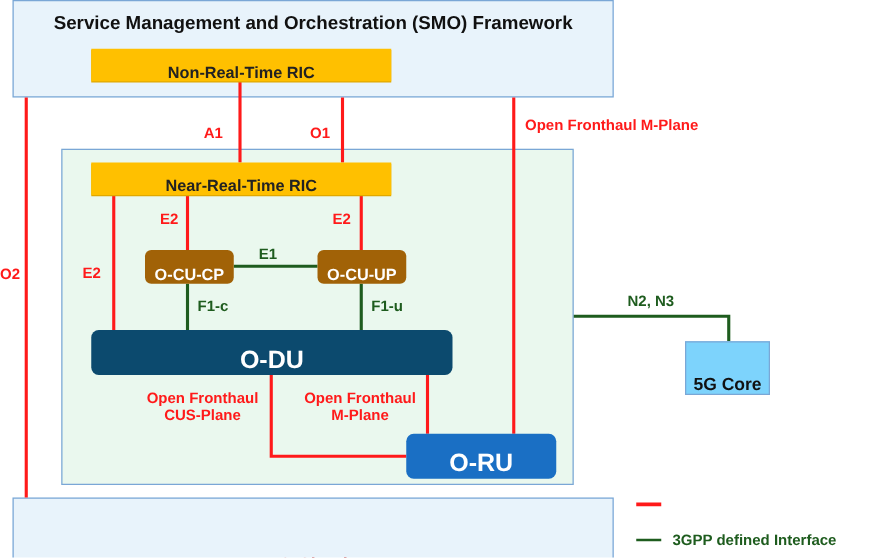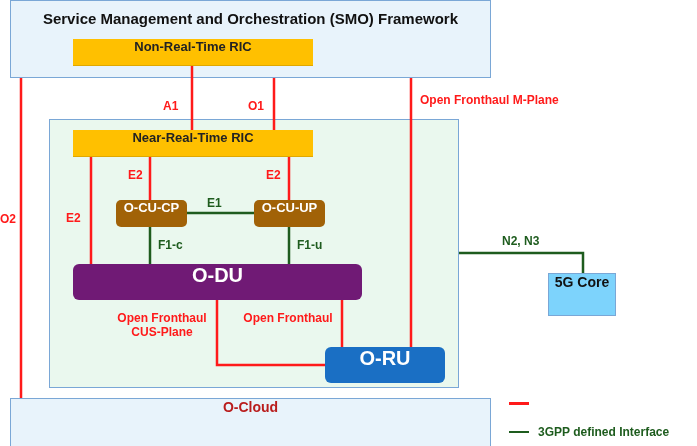--- a/index.html
+++ b/index.html
@@ -1,28 +1,28 @@
 <!DOCTYPE html>
 <html><head>
 <meta charset="utf-8">
 <style>
   html, body { margin:0; padding:0; background:#ffffff; }
   body { width:697px; height:446px; position:relative; overflow:hidden;
          font-family:"Liberation Sans", "DejaVu Sans", sans-serif; }
-  .box { position:absolute; box-sizing:border-box; display:flex; align-items:flex-start; justify-content:center; font-weight:bold; }
+  .box { position:absolute; box-sizing:border-box; display:flex; align-items:flex-end; justify-content:center; font-weight:bold; }
   .smo { left:10px; top:0px; width:481px; height:78px; background:#e8f3fb; border:1.5px solid #7aa7d6; align-items:flex-start; padding-top:9px; font-size:15px; color:#111; }
   .ocloud { left:10px; top:398px; width:481px; height:62px; background:#e8f3fb; border:1.5px solid #7aa7d6; font-size:14px; color:#b91c1c; }
   .green { left:49px; top:119px; width:410px; height:269px; background:#eaf8ee; border:1.5px solid #7aa7d6; }
   .ric { background:#ffc000; height:26px; width:240px; left:73px; font-size:13px; color:#222; box-shadow:0 1px 0 #e0a800; }
   .nonrt { top:39px; }
   .nearrt { top:130px; }
   .cu { background:#a16207; border-radius:5px; color:#fff; height:27px; width:71px; top:200px; font-size:13px; }
   .cucp { left:116px; }
   .cuup { left:254px; }
-  .odu { left:73px; top:264px; width:289px; height:36px; background:#701a75; border-radius:6px; color:#fff; font-size:20px; }
+  .odu { left:73px; top:264px; width:289px; height:36px; background:#0c4a6e; border-radius:6px; color:#fff; font-size:20px; }
   .oru { left:325px; top:347px; width:120px; height:36px; background:#1a6fc4; border-radius:6px; color:#fff; font-size:20px; }
   .core { left:548px; top:273px; width:68px; height:43px; background:#7dd3fc; border:1.5px solid #7aa7d6; font-size:14px; color:#111; }
   svg.lines { position:absolute; left:0; top:0; width:697px; height:446px; }
   .lbl { position:absolute; font-weight:bold; font-size:12px; white-space:nowrap; line-height:14px; }
   .red { color:#ff1a1a;text-align:center; }
   .dg { color:#1e5c1e; }
   .center { text-align:center; }
   .legend-item { position:absolute; display:flex; align-items:center; font-weight:bold; font-size:12px; white-space:nowrap; }
   .legend-swatch { width:20px; height:2.5px; margin-right:9px; }
 </style>
@@ -99,20 +99,21 @@
 <div class="lbl dg" style="left:158px; top:238px;">F1-c</div>
 <div class="lbl dg" style="left:297px; top:238px;">F1-u</div>
 <div class="lbl dg" style="left:502px; top:234px;">N2, N3</div>
 
 <div class="lbl red center" style="left:112px; top:311px; width:100px;">
   <div>Open Fronthaul</div>
   <div>CUS-Plane</div>
 </div>
 <div class="lbl red center" style="left:238px; top:311px; width:100px;">
   <div>Open Fronthaul</div>
+  <div>M-Plane</div>
 </div>
 
 <div class="legend-item" style="left:509px; top:402px; color:#ff1a1a;">
   <span class="legend-swatch" style="background:#ff1a1a;"></span>
 </div>
 <div class="legend-item" style="left:509px; top:425px; color:#1e5c1e;">
   <span class="legend-swatch" style="background:#1e5c1e;"></span>
   <span>3GPP defined Interface</span>
 </div>
 

